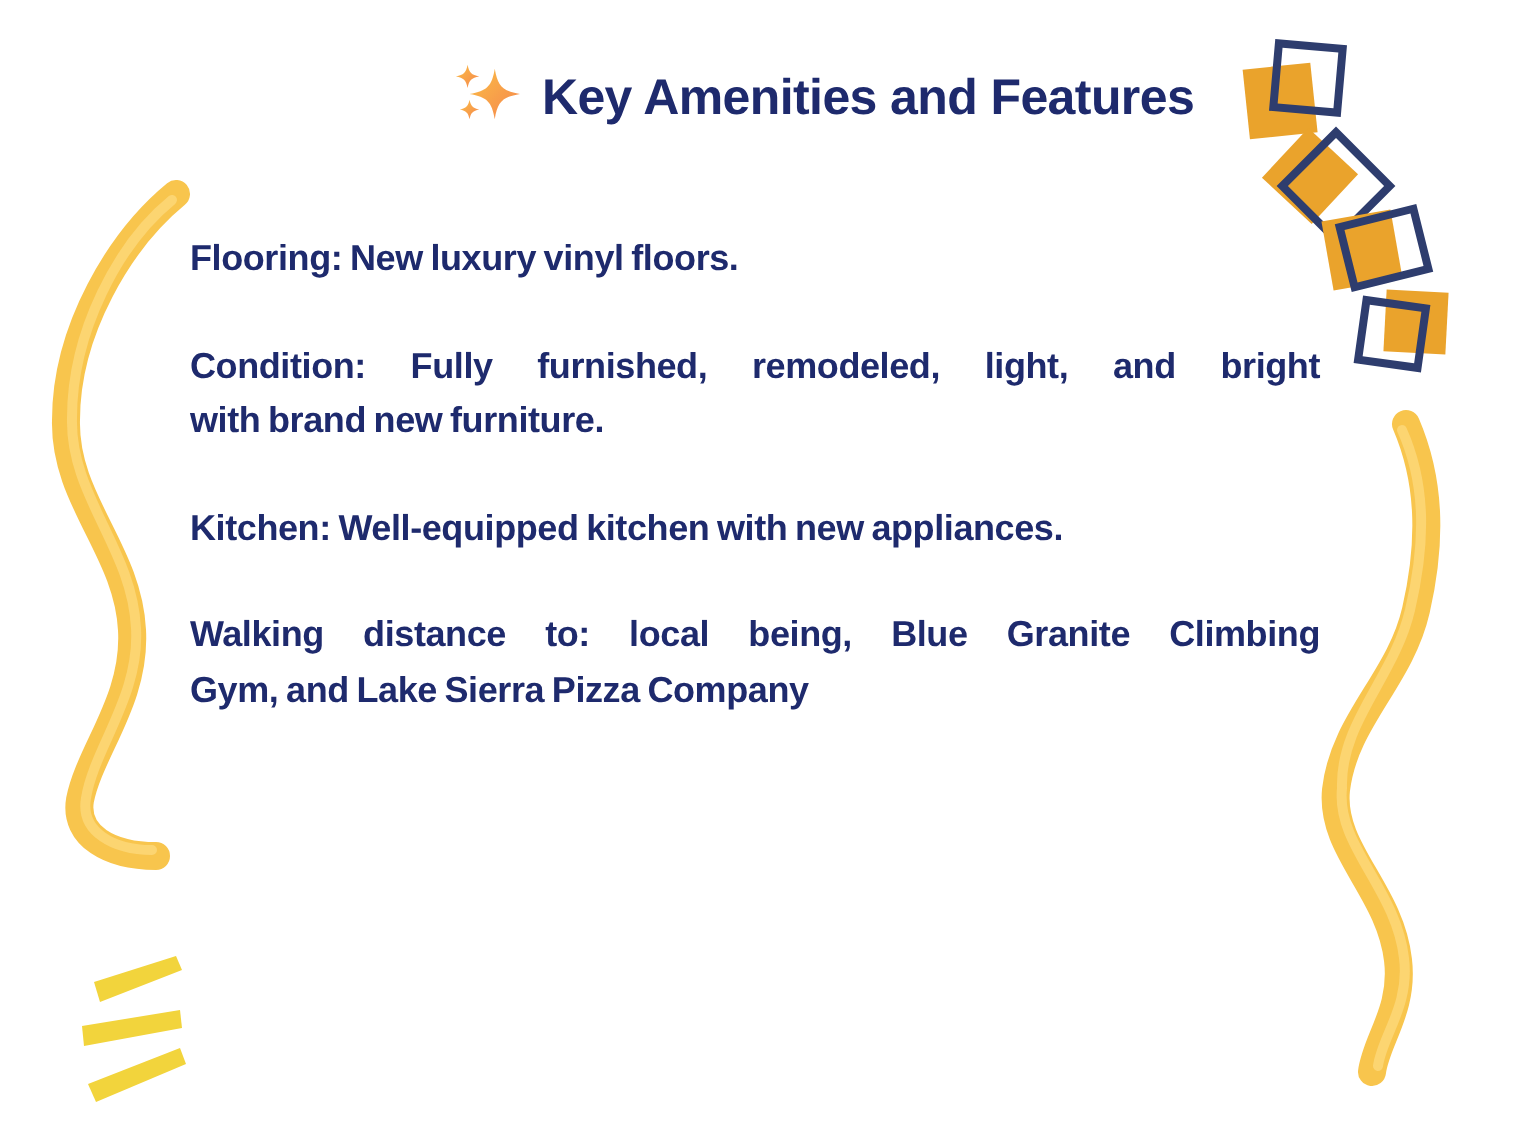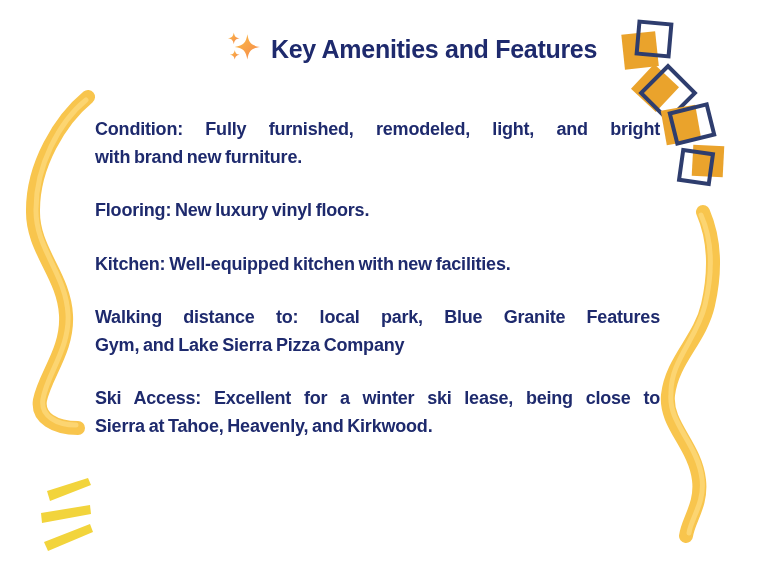--- a/index.html
+++ b/index.html
@@ -55,36 +55,32 @@
       </defs>
       <path fill="url(#sparkGrad)" d="M21 6 C22.5 15,25 17.5,34 19 C25 20.5,22.5 23,21 32 C19.5 23,17 20.5,8 19 C17 17.5,19.5 15,21 6 Z"></path>
       <path fill="url(#sparkGrad)" d="M7 4 C7.8 8.2,9 9.2,13 10 C9 10.8,7.8 11.8,7 16 C6.2 11.8,5 10.8,1 10 C5 9.2,6.2 8.2,7 4 Z"></path>
       <path fill="url(#sparkGrad)" d="M8 22 C8.7 25.4,9.7 26.3,13 27 C9.7 27.7,8.7 28.6,8 32 C7.3 28.6,6.3 27.7,3 27 C6.3 26.3,7.3 25.4,8 22 Z"></path>
     </svg>
     <h1 class="title-text">Key Amenities and Features</h1>
   </div>
 
   <div class="bodytext">
       <div class="para">
+        <div class="line">Flooring: New luxury vinyl floors.</div>
+      </div>
+      <div class="para">
         <div class="line fill">Condition: Fully furnished, remodeled, light, and bright</div>
         <div class="line">with brand new furniture.</div>
       </div>
       <div class="para">
-        <div class="line">Flooring: New luxury vinyl floors.</div>
+        <div class="line">Kitchen: Well-equipped kitchen with new appliances.</div>
       </div>
       <div class="para">
-        <div class="line">Kitchen: Well-equipped kitchen with new facilities.</div>
-      </div>
-      <div class="para">
-        <div class="line fill">Walking distance to: local park, Blue Granite Features</div>
+        <div class="line fill">Walking distance to: local being, Blue Granite Climbing</div>
         <div class="line">Gym, and Lake Sierra Pizza Company</div>
-      </div>
-      <div class="para">
-        <div class="line fill">Ski Access: Excellent for a winter ski lease, being close to</div>
-        <div class="line">Sierra at Tahoe, Heavenly, and Kirkwood.</div>
       </div>
     </div>
 
   <svg class="deco" style="left:20px; top:88px;" width="92" height="352" viewBox="0 0 92 352" aria-hidden="true">
     <path class="squiggle-path" d="M68 9 C40 32,13 77,13 122 C12 162,44 187,46 227 C48 262,25 287,20 312 C17 330,35 340,58 340"></path>
     <path class="squiggle-hi" d="M66 12 C39 34,16 78,16 121 C15 160,46 186,48 226 C50 260,27 286,23 311 C20 328,37 337,56 337"></path>
   </svg>
 
   <svg class="deco" style="left:655px; top:195px;" width="100" height="352" viewBox="0 0 100 352" aria-hidden="true">
     <path class="squiggle-path" d="M48 17 C60 45,61 75,53 110 C45 145,17 165,13 200 C10 230,40 250,44 285 C47 310,33 325,31 341"></path>

